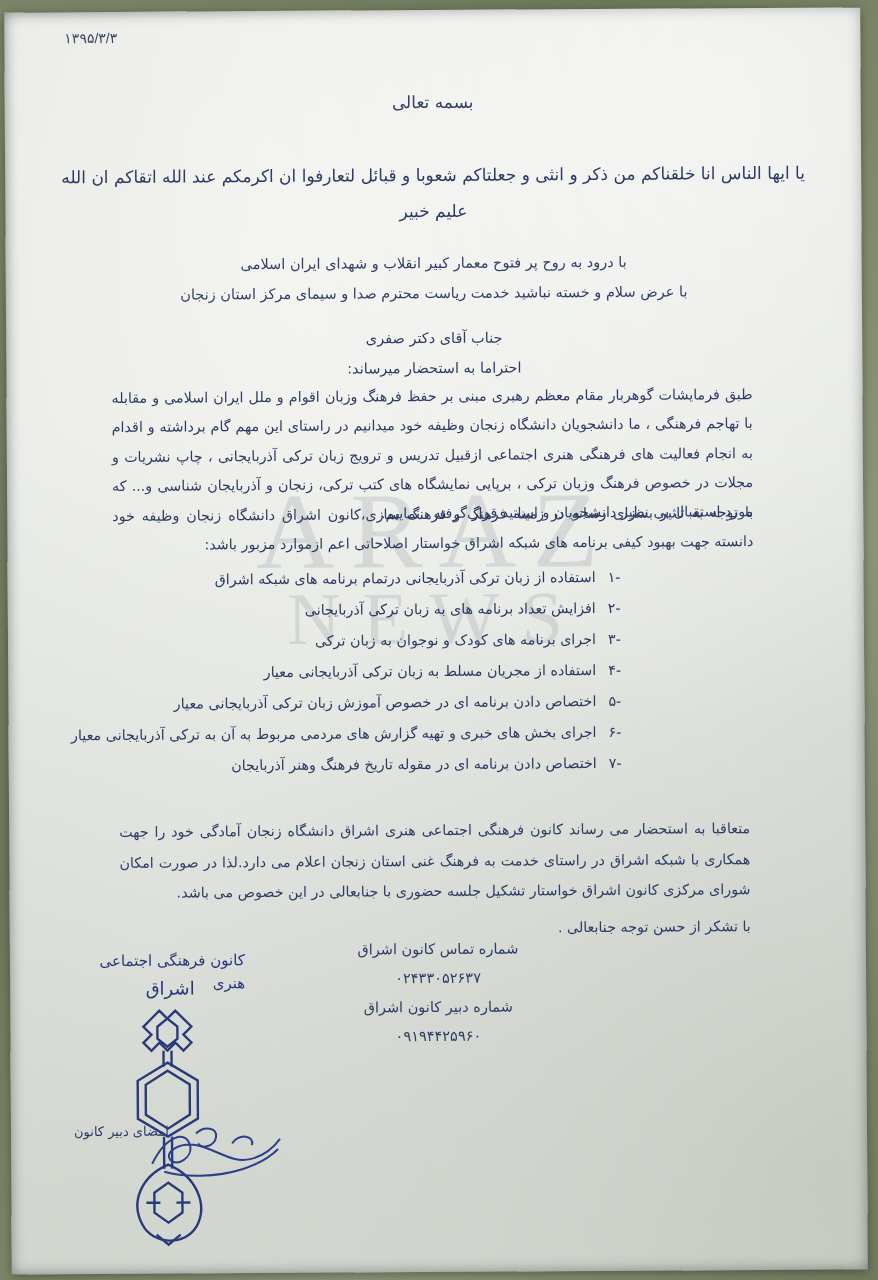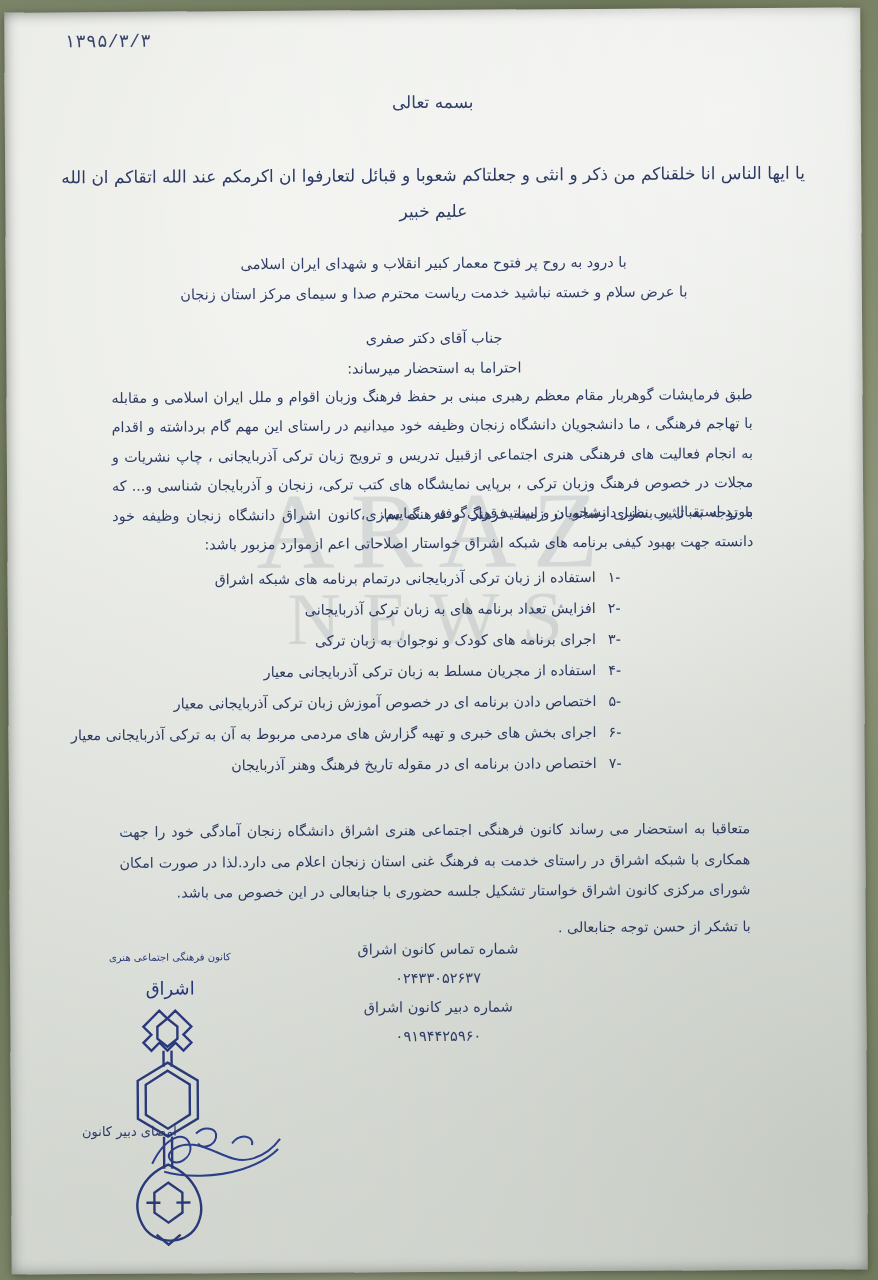--- a/index.html
+++ b/index.html
@@ -75,23 +75,23 @@
   .content {
     position: absolute;
     inset: 0;
     padding: 0;
   }
 
   .date-line {
     position: absolute;
     top: 18px;
     left: 60px;
-    font-size: 18px;
+    font-size: 14px;
     letter-spacing: 1px;
-    font-family: Liberation Mono, monospace;
+    font-family: Liberation Sans, sans-serif;
     color: #3a466b;
     direction: ltr;
     text-align: center;
   }
 
   .besmeh {
     position: absolute;
     top: 82px;
     left: 0;
     right: 0;
@@ -226,22 +226,21 @@
     top: 930px;
     width: 200px;
     height: 330px;
     color: #2a3a78;
   }
   .stamp-top-text {
     position: absolute;
     top: 8px;
     left: 30px;
     width: 150px;
-    text-align: center;
-    font-size: 10px;
+    font-size: 15px;
     line-height: 1.5;
     color: #27367a;
     letter-spacing: 0.5px;
   }
   .stamp-title {
     position: absolute;
     top: 36px;
     left: 30px;
     width: 150px;
     text-align: center;
@@ -251,21 +250,21 @@
   .stamp-figure {
     position: absolute;
     top: 55px;
     left: 28px;
     width: 150px;
     height: 270px;
   }
   .sign-label {
     position: absolute;
     top: 182px;
-    left: 16px;
+    left: 8px;
     font-size: 13px;
     color: #2b3a6d;
   }
   .signature {
     position: absolute;
     left: 80px;
     top: 178px;
     width: 140px;
     height: 70px;
   }

